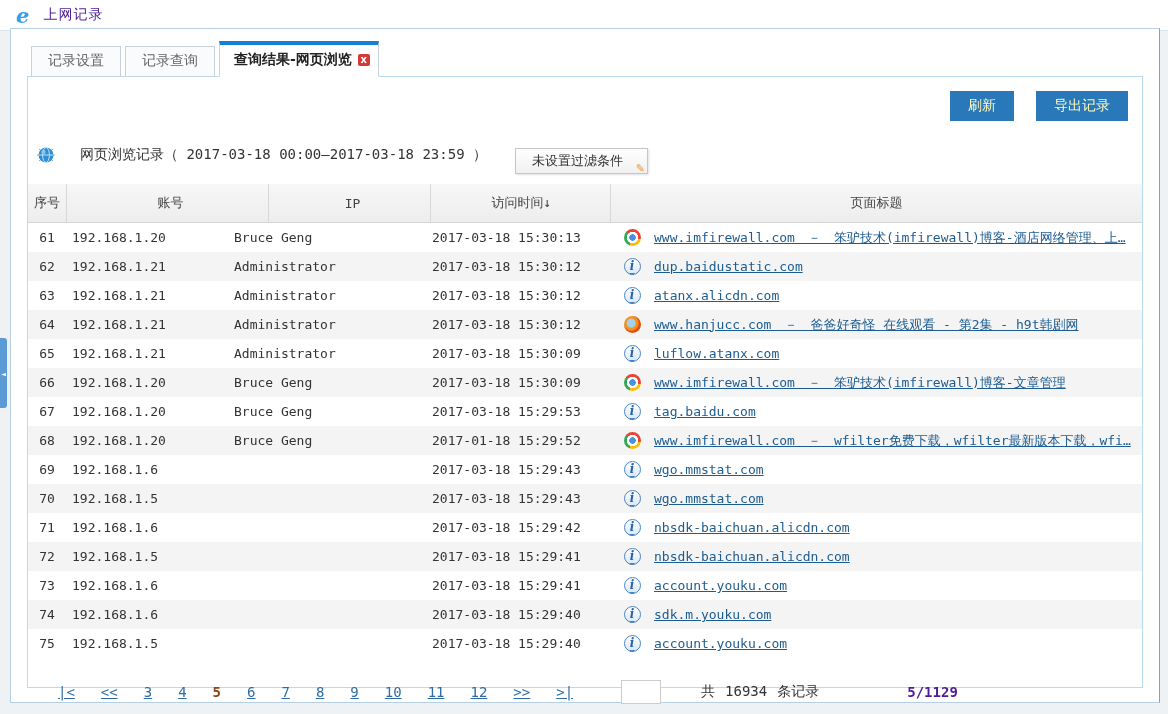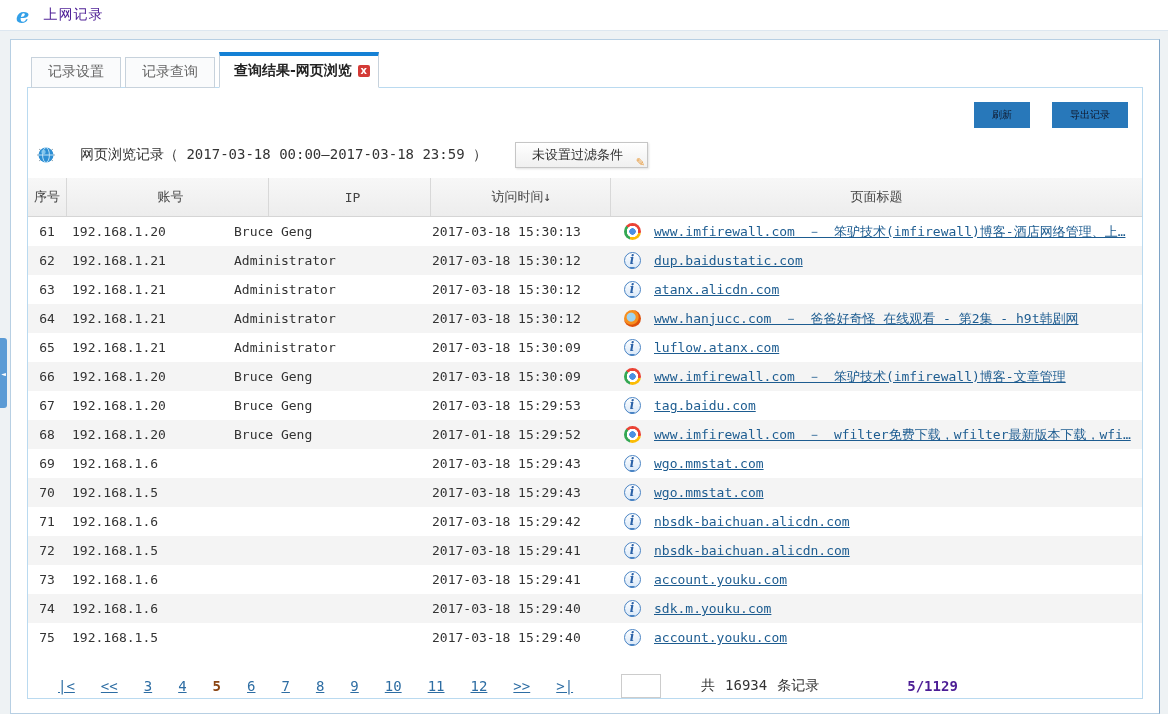--- a/index.html
+++ b/index.html
@@ -7,50 +7,50 @@
     font-family:"DejaVu Sans","Liberation Sans",sans-serif; background:#eef2f4; }
 
   
   .topbar { height:31px; background:#fff; border-bottom:1px solid #dde7f0;
     display:flex; align-items:center; padding-left:16px; }
   .ie-logo { font-family:"DejaVu Serif","Liberation Serif",serif; font-style:italic;
     font-weight:bold; font-size:21px; color:#33a0e8; line-height:1; margin-right:14px; }
   .topbar-title { font-size:14px; color:#4c1d95; letter-spacing:1px; }
 
   
-  .panel { position:absolute; left:10px; top:39px; width:1150px; height:675px;
+  .panel { position:absolute; left:10px; top:28px; width:1150px; height:675px;
     background:#fff; border:1px solid #b7cfe3; border-right-color:#7ea3c6; }
 
   
   .tabs { display:flex; align-items:flex-end; padding:14px 0 0 20px; height:47px; }
   .tab { border:1px solid #c7d2dc; background:#fafbfc; color:#666; font-size:14px;
     padding:5px 16px 6px; margin-right:4px; cursor:pointer; margin-bottom:-1px;
     position:relative; z-index:2; }
   .tab.active { background:#fff; color:#222; font-weight:bold;
     border-top:4px solid #1581d5; border-bottom:1px solid #fff;
     padding:6px 8px 7px 14px; display:flex; align-items:center;justify-content:center; }
   .tab-close { display:inline-block; width:12px; height:12px; background:#d43a36;
     color:#fff; font-size:10px; line-height:11px; text-align:center; margin-left:6px;
     border-radius:2px; font-weight:bold; cursor:pointer; }
 
   
   .content { border:1px solid #badaf0; margin:0 16px; height:612px; position:relative; }
 
   .toolbar { display:flex; justify-content:flex-end; gap:22px; padding:14px 14px 0 0; }
-  .btn-blue { background:#2878ba; color:#0f172a; border:none; font-size:10px;
+  .btn-blue { background:#2878ba; color:#fef9c3; border:none; font-size:14px;
     padding:6px 18px; cursor:pointer; font-family:Liberation Serif, serif; }
 
   .query-row { display:flex; align-items:center; padding:14px 0 10px 8px; }
   .globe { width:20px; height:20px; margin:0 24px 0 0; flex:0 0 auto; }
   .query-title { font-size:14px; color:#333;
     font-family:"DejaVu Sans Mono","Liberation Mono",monospace; }
   .filter-btn { margin-left:28px; position:relative; border:1px solid #c6c6c6;
     background:linear-gradient(#ffffff,#f0f0f0); font-size:13px; color:#333;
     padding:3px 24px 3px 16px; cursor:pointer; font-family:inherit;
-    box-shadow:1px 1px 2px rgba(0,0,0,.12); }
+    box-shadow:1px 1px 2px rgba(0,0,0,.12);margin-top:13px; }
   .pencil { position:absolute; right:2px; bottom:-2px; font-size:11px; color:#e89a3c; }
 
   
   .table { font-family:"DejaVu Sans Mono","Liberation Mono",monospace; font-size:13px; }
   .thead { display:flex; background:linear-gradient(#f7f7f7,#ededed);
     border-bottom:1px solid #d5d5d5; height:39px; align-items:stretch; color:#444; }
   .th { display:flex; align-items:center; justify-content:center; }
   .th + .th { border-left:1px solid #d8d8d8; }
   .tr { display:flex; height:29px; align-items:center; color:#333; }
   .tr.alt { background:#f4f4f4; }

